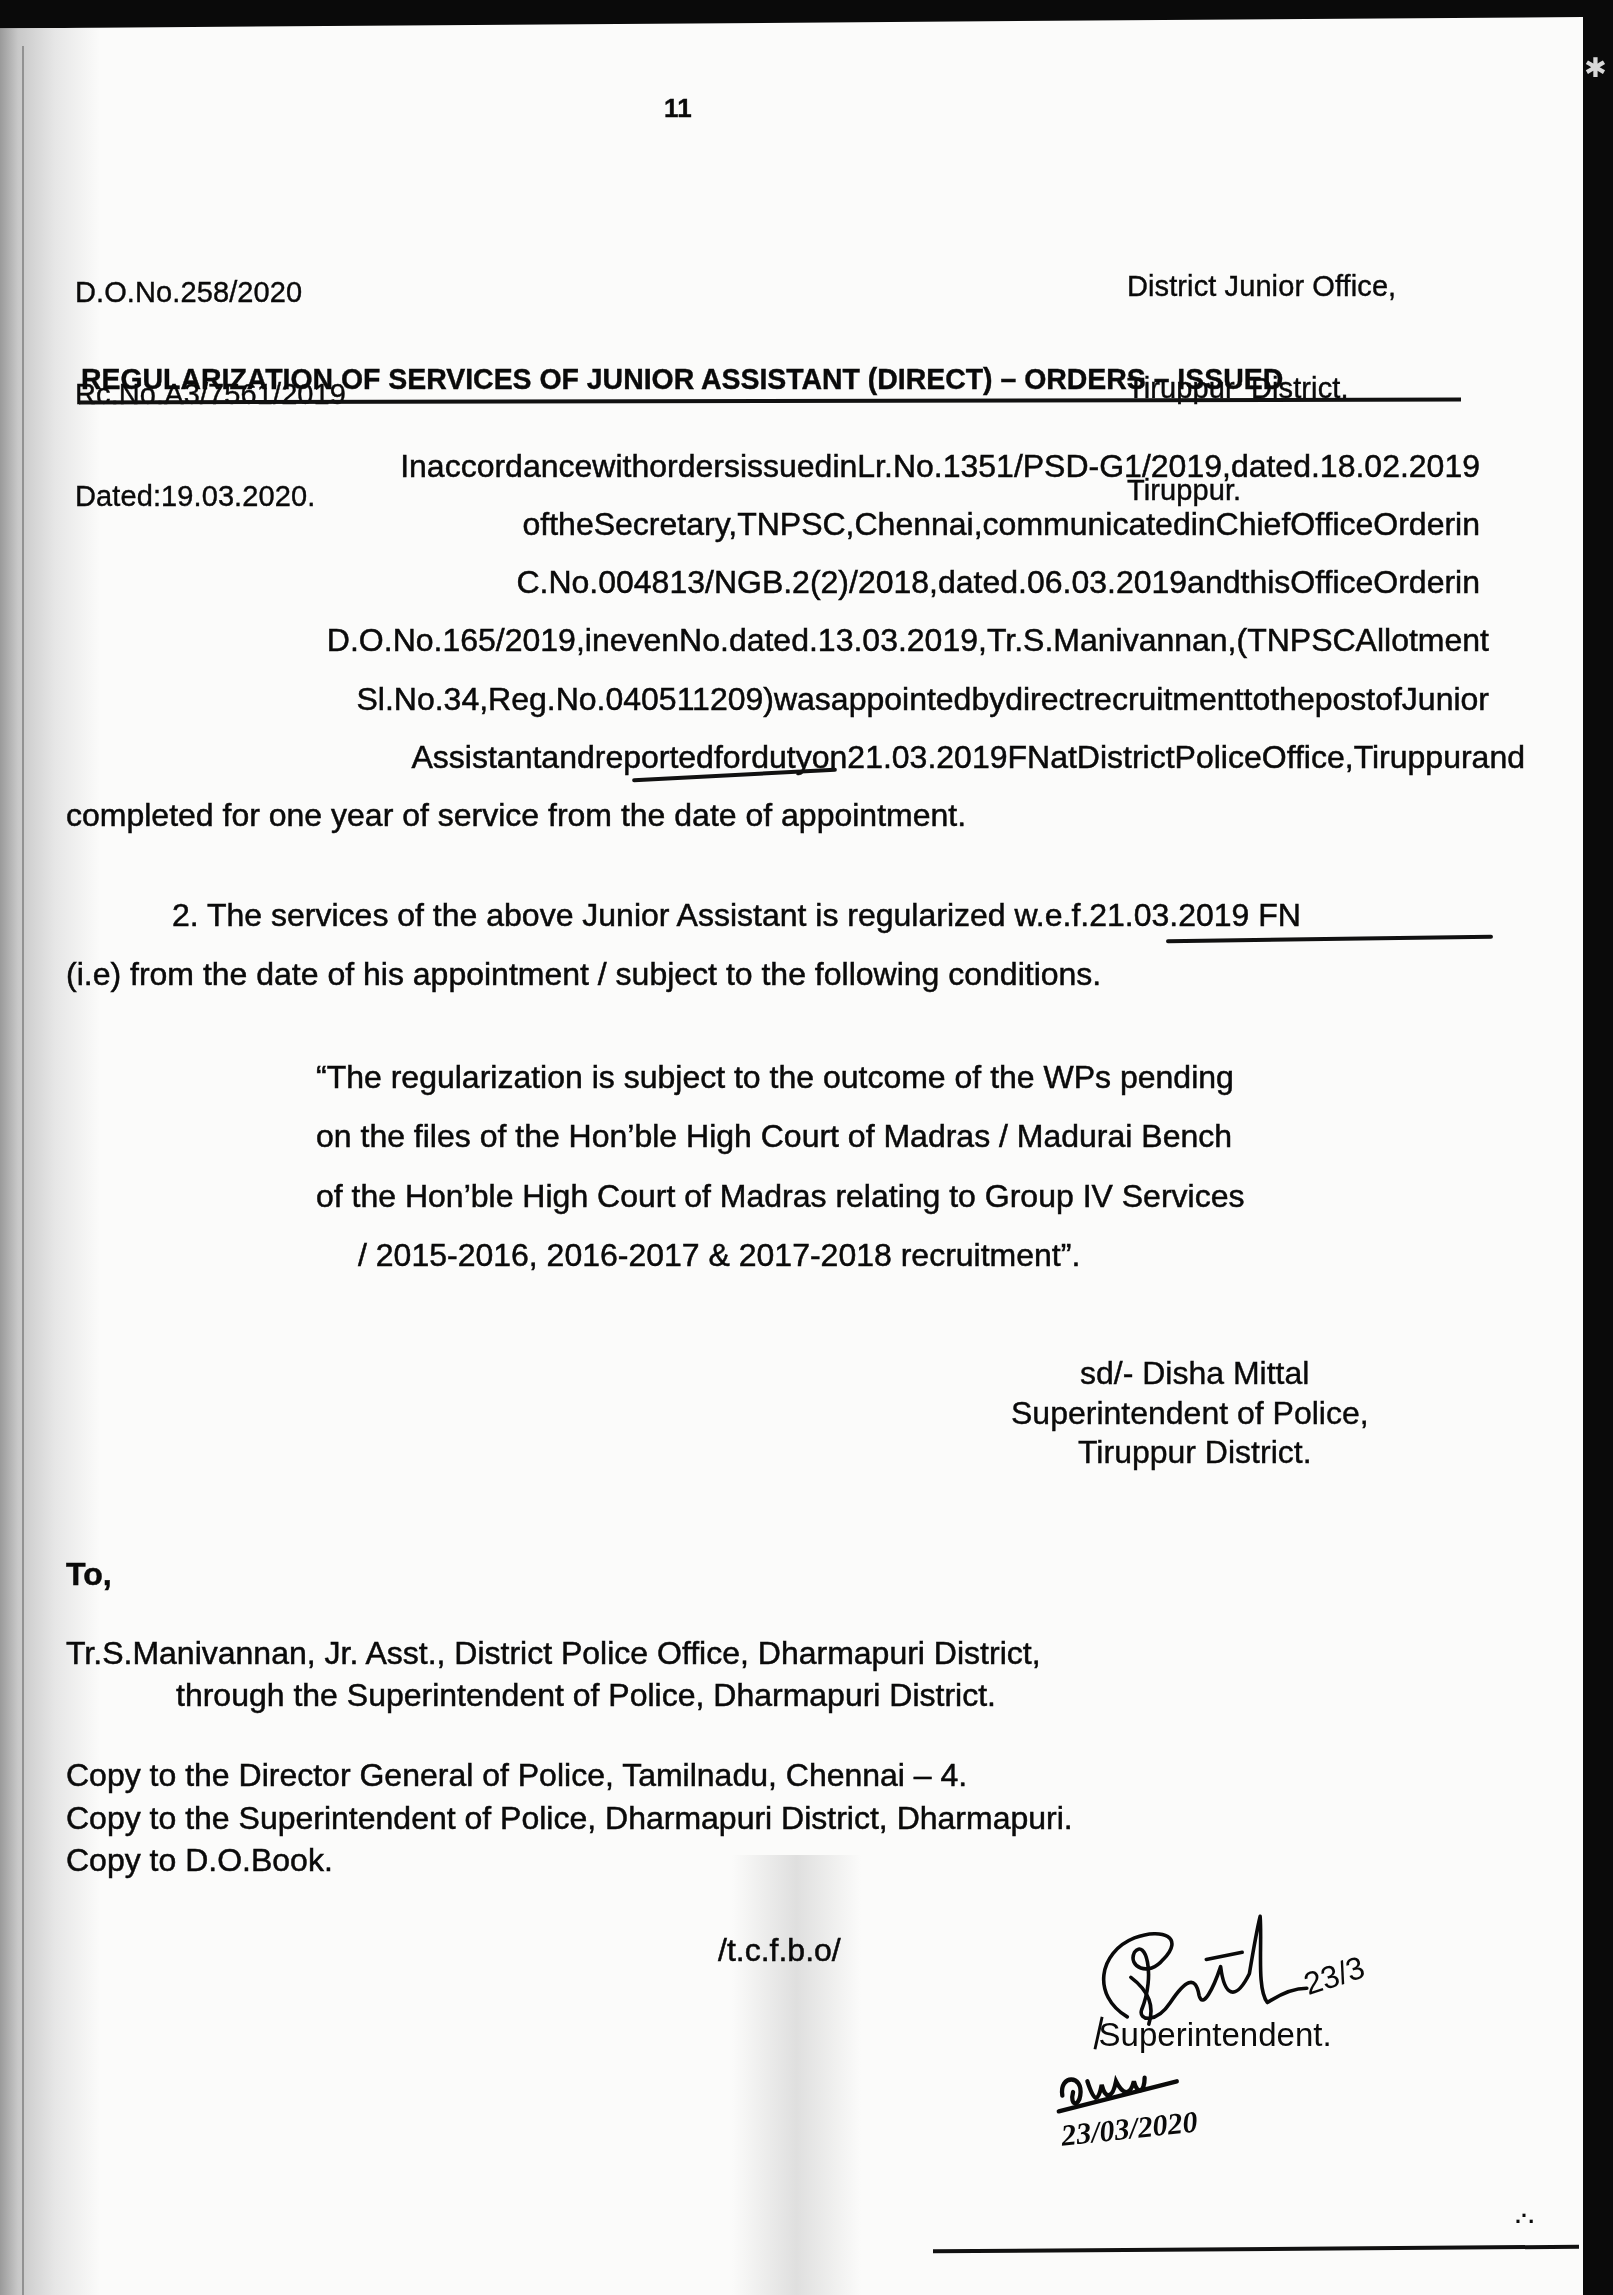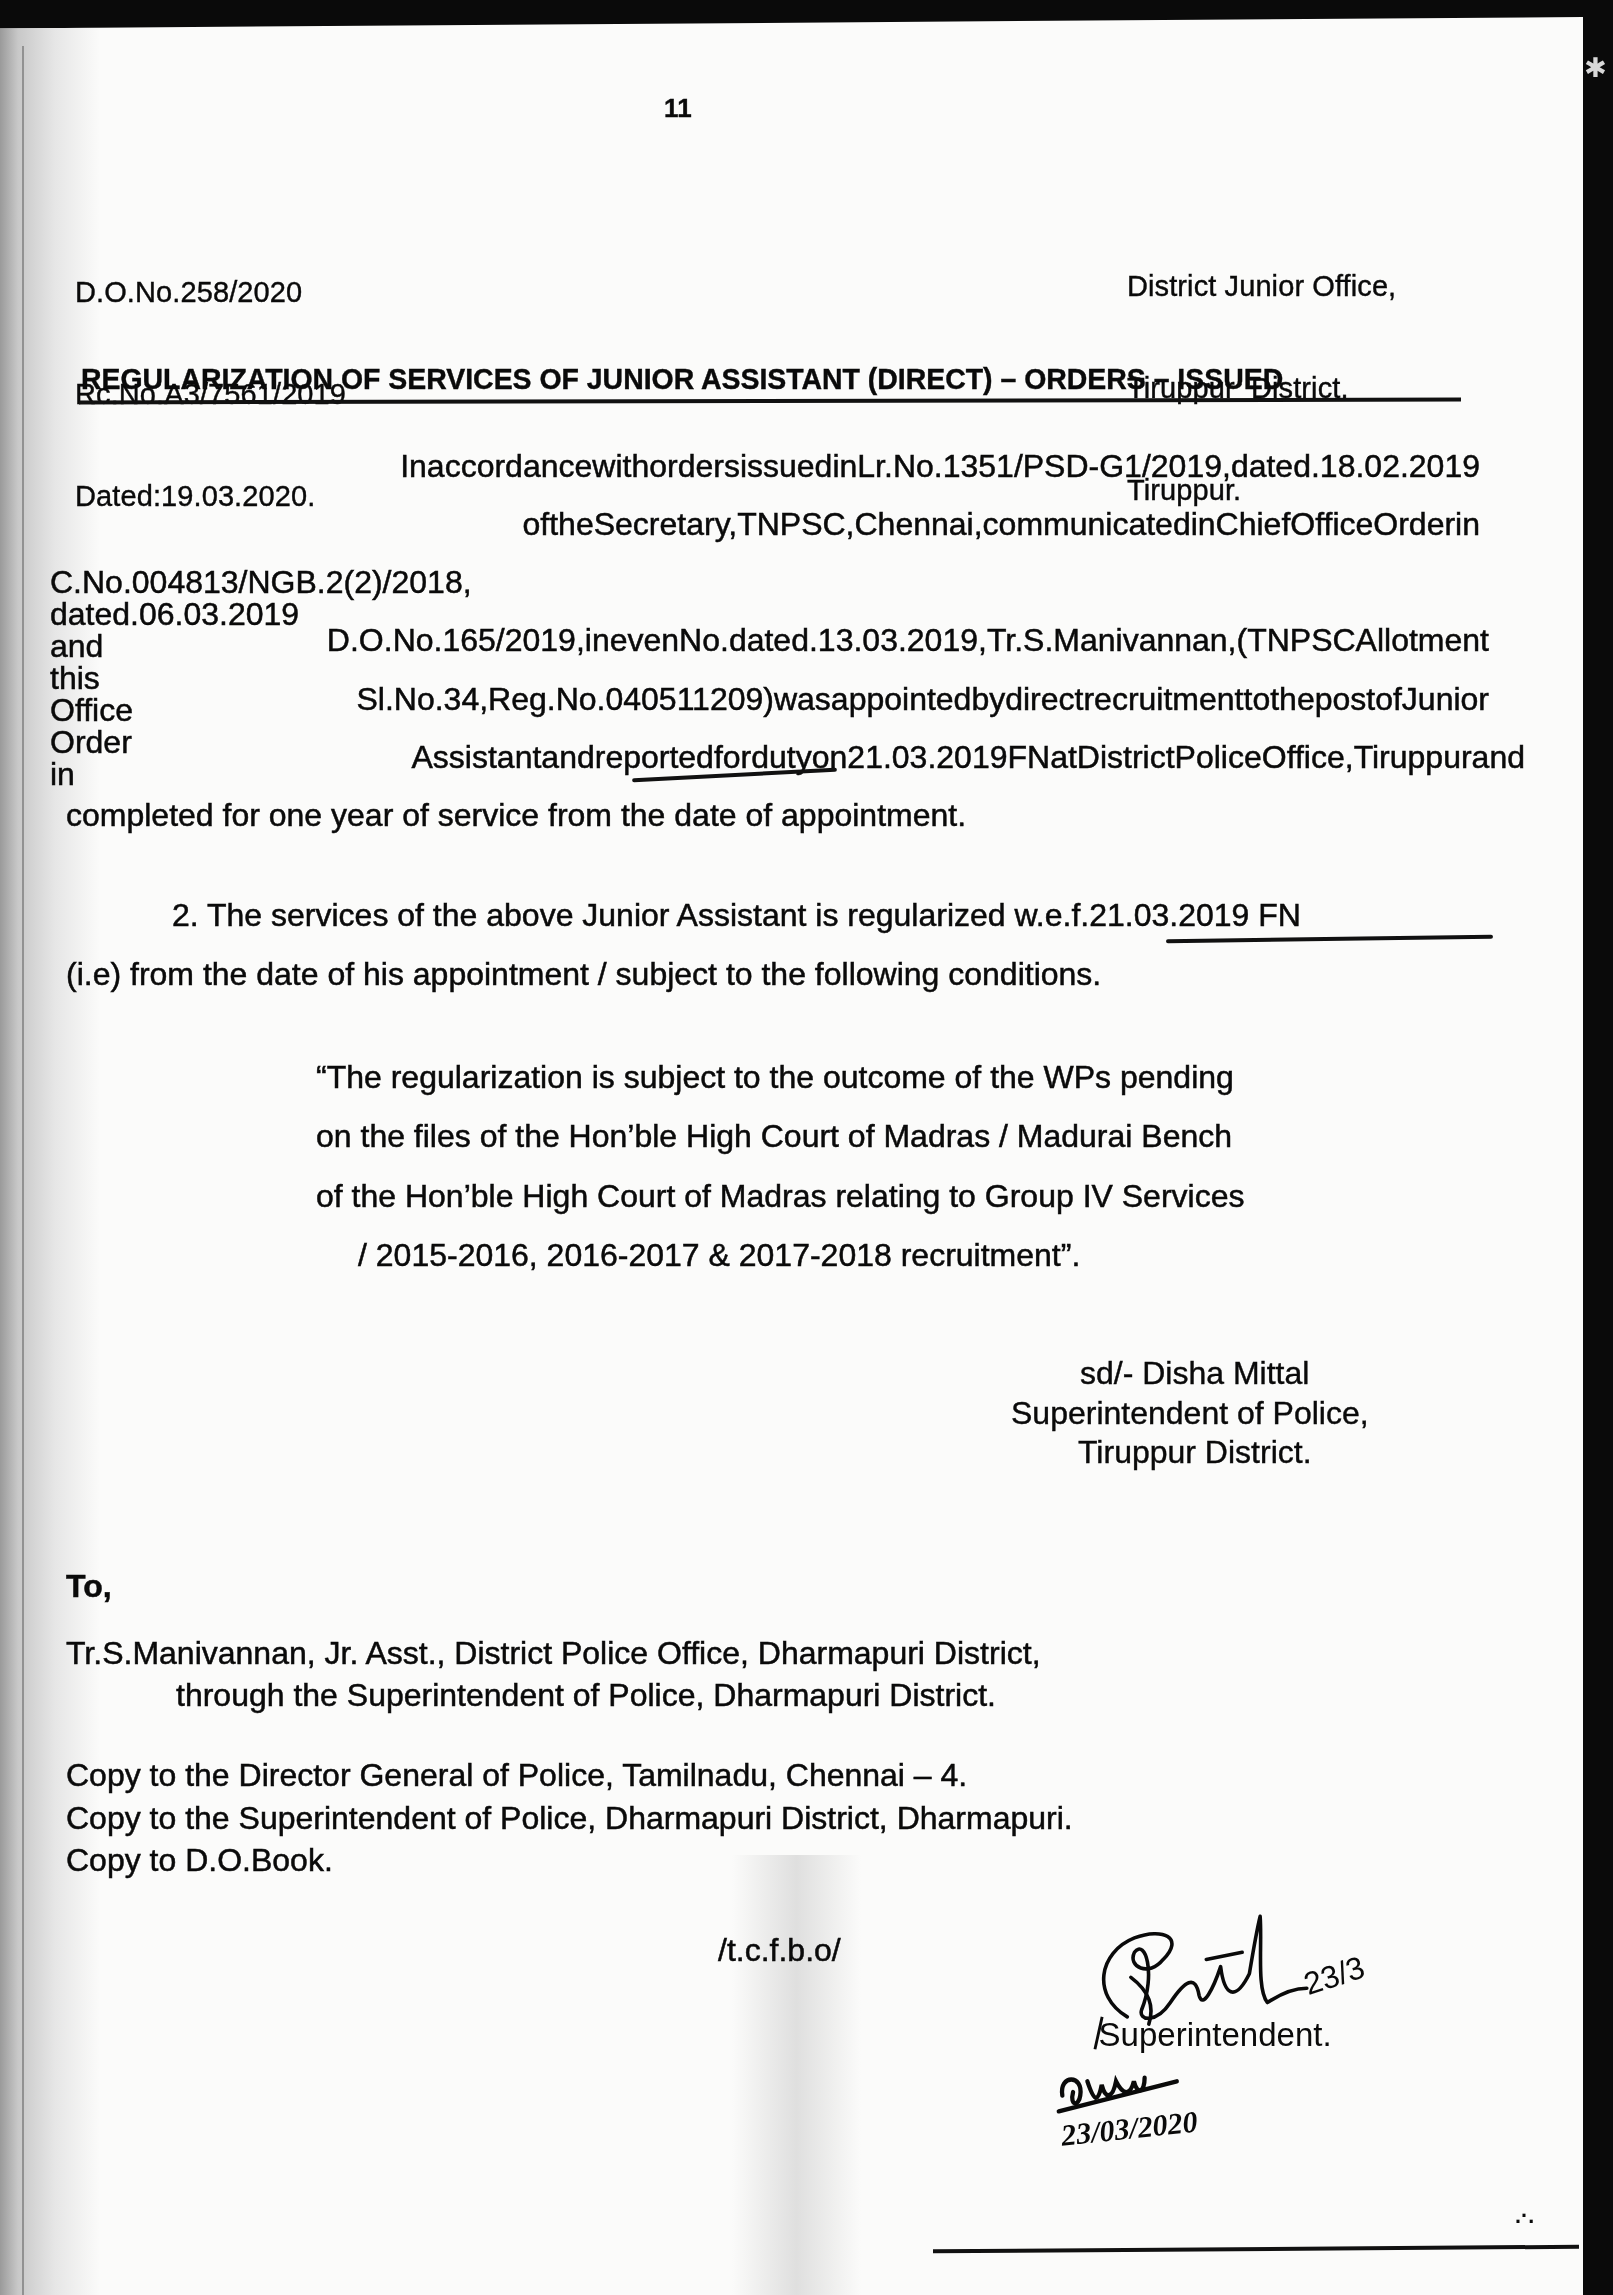--- a/index.html
+++ b/index.html
@@ -217,21 +217,21 @@
       <span>Secretary,</span>
       <span>TNPSC,</span>
       <span>Chennai,</span>
       <span>communicated</span>
       <span>in</span>
       <span>Chief</span>
       <span>Office</span>
       <span>Order</span>
       <span>in</span>
     </div>
-  <div class="para-line justify" id="p1l2" style="left:50px; top:566px; width:1414px;flex-direction:column;">
+  <div class="para-line justify" id="p1l2" style="left:66px; top:566px; width:1414px;">
       <span>C.No.004813/NGB.2(2)/2018,</span>
       <span>dated.06.03.2019</span>
       <span>and</span>
       <span>this</span>
       <span>Office</span>
       <span>Order</span>
       <span>in</span>
     </div>
   <div class="para-line justify" id="p1l3" style="left:66px; top:624px; width:1423px;">
       <span>D.O.No.165/2019,</span>
@@ -287,21 +287,21 @@
   <div class="quote-line" style="top:1178px;">of the Hon’ble High Court of Madras relating to Group IV Services</div>
   <div class="quote-line" style="top:1237px;margin-left:42px;">/ 2015-2016, 2016-2017 &amp; 2017-2018 recruitment”.</div>
 </div>
 
 <div>
   <div class="sig-line" style="left:1080px; top:1355px;">sd/- Disha Mittal</div>
   <div class="sig-line" style="left:1011px; top:1395px;">Superintendent of Police,</div>
   <div class="sig-line" style="left:1078px; top:1434px;">Tiruppur District.</div>
 </div>
 
-<div class="footer-line" style="left:66px; top:1556px; font-weight:bold;margin-top:12px;">To,</div>
+<div class="footer-line" style="left:66px; top:1556px; font-weight:bold;">To,</div>
 <div class="footer-line" style="left:66px; top:1635px;">Tr.S.Manivannan, Jr. Asst., District Police Office, Dharmapuri District,</div>
 <div class="footer-line" style="left:176px; top:1677px;">through the Superintendent of Police, Dharmapuri District.</div>
 
 <div>
   <div class="footer-line" style="left:66px; top:1757px;">Copy to the Director General of Police, Tamilnadu, Chennai – 4.</div>
   <div class="footer-line" style="left:66px; top:1800px;">Copy to the Superintendent of Police, Dharmapuri District, Dharmapuri.</div>
   <div class="footer-line" style="left:66px; top:1842px;">Copy to D.O.Book.</div>
 </div>
 
 <div class="footer-line" style="left:718px; top:1932px;">/t.c.f.b.o/</div>

